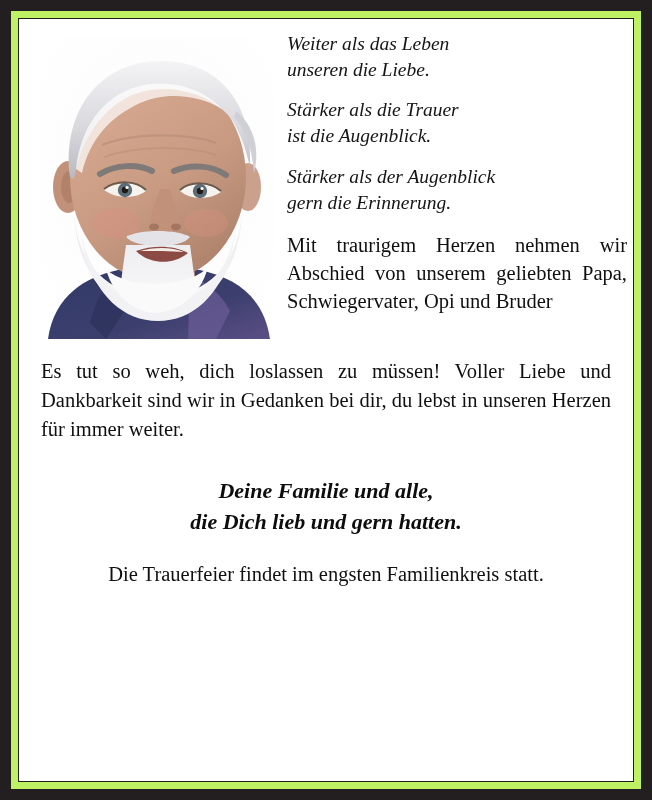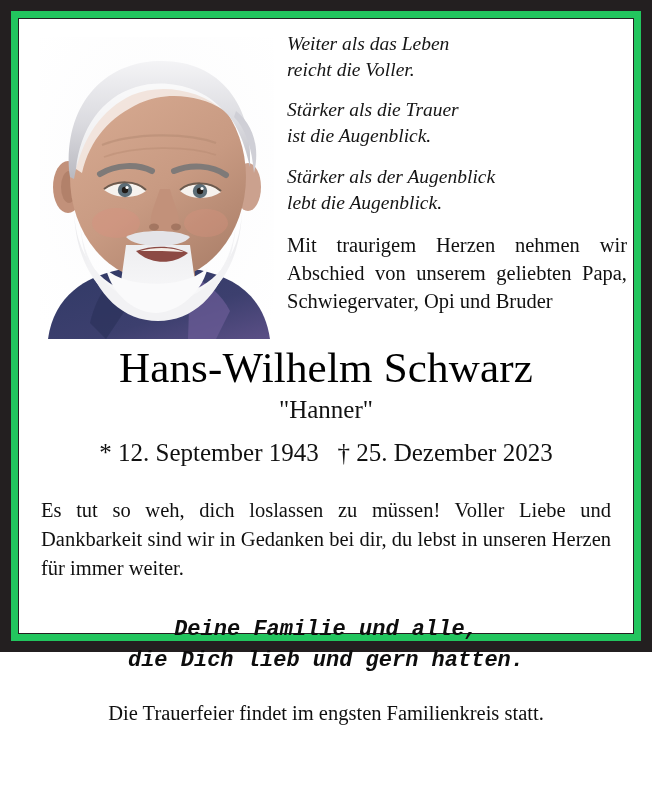--- a/index.html
+++ b/index.html
@@ -12,23 +12,23 @@
     height: 800px;
     font-family: "Liberation Serif", "DejaVu Serif", serif;
     color: #111111;
     overflow: hidden;
   }
 
   
   .notice {
     position: relative;
     width: 652px;
-    height: 652px;
+    height: 800px;
     box-sizing: border-box;
-    background: #22c55e;
+    background: #bef264;
     border: 11px solid #231f20;
   }
 
   
   .inner-frame {
     position: absolute;
     left: 7px;
     top: 7px;
     right: 7px;
     bottom: 7px;
@@ -131,21 +131,20 @@
 
   
   .signature {
     margin: 32px 0 0 0;
     text-align: center;
     font-style: italic;
     font-weight: bold;
     font-size: 22px;
     line-height: 1.38;
     color: #0d0d0d;
-    font-family: Liberation Mono, monospace;
   }
   .signature .sig-line { display: block; }
 
   
   .closing {
     margin: 24px 0 0 0;
     text-align: center;
     font-size: 20.5px;
     line-height: 1.3;
     color: #101010;
@@ -247,42 +246,37 @@
             <path d="M100 214 C114 210 132 210 144 215 C132 214 112 214 100 214 Z" fill="#f4ece6"></path>
 
             <path d="M66 232 C86 252 148 252 168 230 C160 262 132 276 116 276 C98 276 74 262 66 232 Z" fill="#fafafb"></path>
           </svg>
         </div>
 
         <div class="verse-column">
 
           <p class="verse">
             <span>Weiter als das Leben</span><br>
-            <span>reicht die Voller.</span>
+            <span>unseren die Liebe.</span>
           </p>
 
           <p class="verse">
             <span>Stärker als die Trauer</span><br>
             <span>ist die Augenblick.</span>
           </p>
 
           <p class="verse">
             <span>Stärker als der Augenblick</span><br>
-            <span>lebt die Augenblick.</span>
+            <span>gern die Erinnerung.</span>
           </p>
 
           <p class="lead">Mit traurigem Herzen nehmen wir Abschied von unserem geliebten Papa, Schwiegervater, Opi und Bruder</p>
         </div>
       </div>
 
-      <div class="name-block">
-        <h1 class="deceased-name">Hans-Wilhelm Schwarz</h1>
-        <p class="nickname">"Hanner"</p>
-        <p class="dates">* 12. September 1943   † 25. Dezember 2023</p>
-      </div>
 
       <p class="farewell">Es tut so weh, dich loslassen zu müssen! Voller Liebe und Dankbarkeit sind wir in Gedanken bei dir, du lebst in unseren Herzen für immer weiter.</p>
 
       <div class="signature">
         <span class="sig-line">Deine Familie und alle,</span>
         <span class="sig-line">die Dich lieb und gern hatten.</span>
       </div>
 
       <p class="closing">Die Trauerfeier findet im engsten Familienkreis statt.</p>
 

